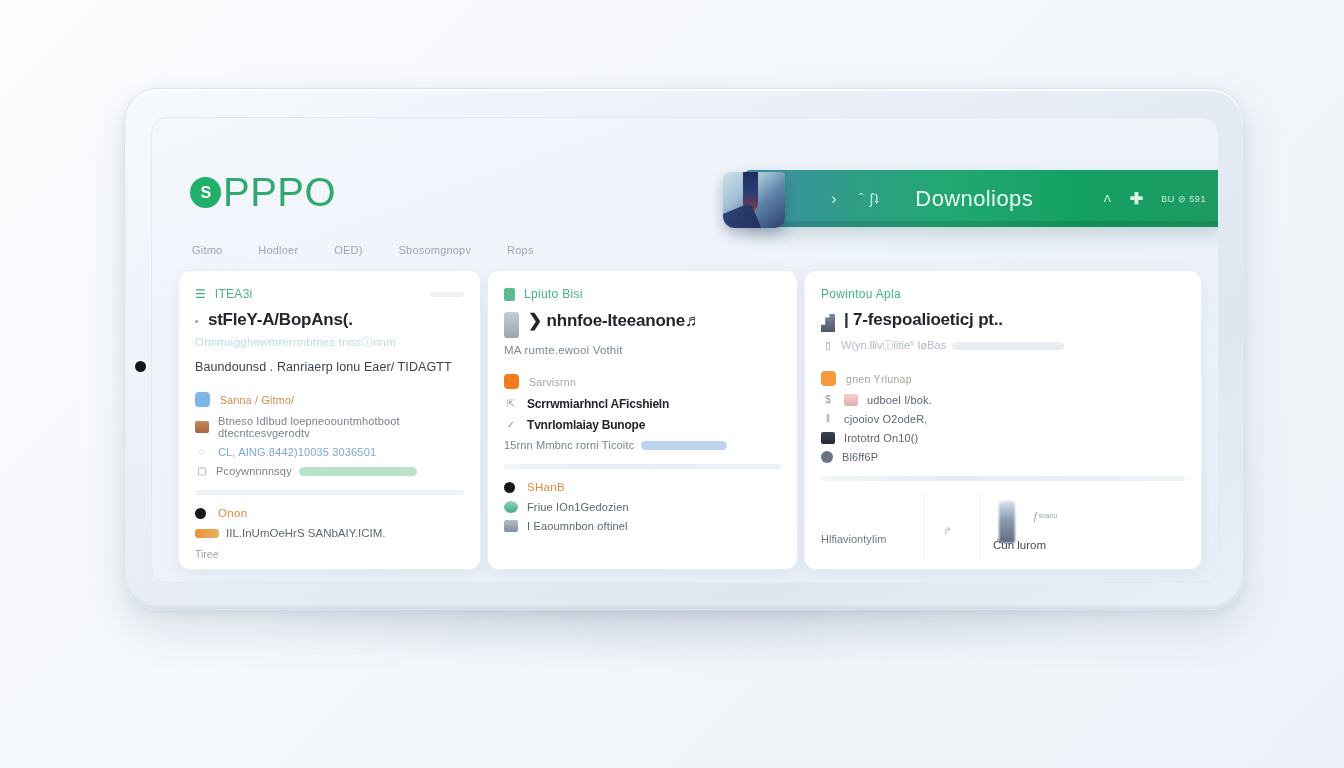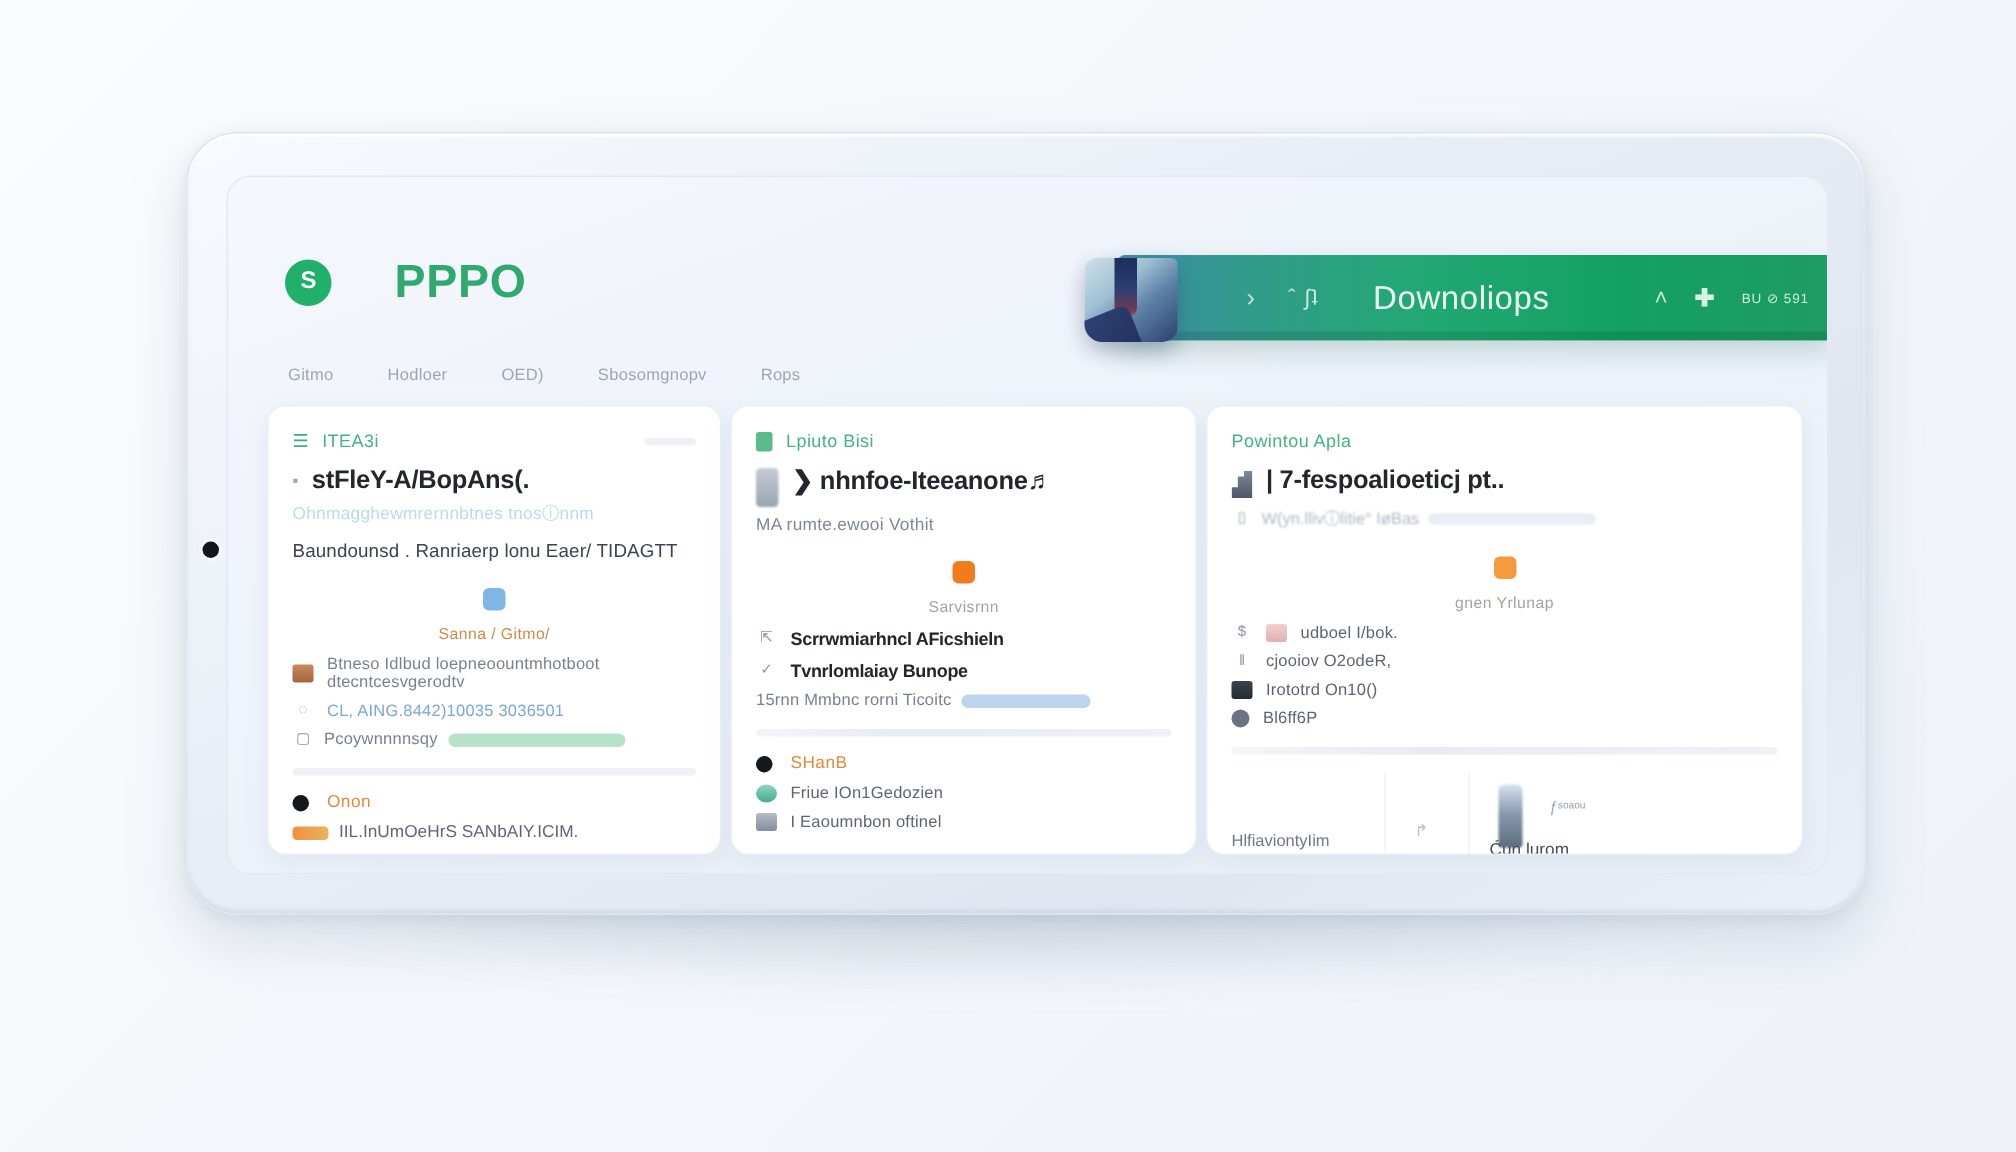--- a/index.html
+++ b/index.html
@@ -59,22 +59,22 @@
     display: flex; align-items: center; gap: 2px;
   }
   .brand-mark {
     width: 31px; height: 31px; border-radius: 50%;
     background: #21b06a;
     color: #fff; font-size: 16px; font-weight: bold;
     display: flex; align-items: center; justify-content: center;
     letter-spacing: -0.5px;
   }
   .brand-name {
-    font-size: 31px; letter-spacing: 0.5px;
-    color: #2fa96d; font-weight: 700; margin-left: 40px;
+    font-size: 40px; letter-spacing: 0.5px;
+    color: #2fa96d; font-weight: 400;
   }
 
   
   .nav {
     position: absolute; left: 40px; top: 126px;
     display: flex; gap: 36px;
   }
   .nav-item {
     font-size: 11px; color: #9aa6b8; letter-spacing: 0.2px;
     filter: blur(0.35px);
@@ -206,21 +206,21 @@
   .body-line {
     font-size: 12.5px; color: #3c4250; letter-spacing: 0.1px;
     filter: blur(0.5px); margin-top: 10px;
   }
   .sub-faded {
     font-size: 11px; color: #aeb8c7; filter: blur(0.6px); margin-top: 6px;
     display: flex; align-items: center; gap: 6px;
   }
   .faded-bar { height: 8px; border-radius: 4px; background: #e9eef5; }
 
-  .badge-row { display: flex; align-items: center; gap: 10px; margin-top: 18px; flex-direction: column; }
+  .badge-row { display: flex; align-items: center; gap: 10px; margin-top: 18px; }
   .badge { width: 15px; height: 15px; border-radius: 4px; }
   .badge-blue { background: #7fb6e8; }
   .badge-orange { background: #f07c1e; }
   .badge-orange-soft { background: #f59a3d; }
   .badge-label {
     font-size: 10.5px; color: #d08a4a; letter-spacing: 0.3px; filter: blur(0.5px);
   }
   .badge-label-gray { color: #a9a29c; }
 
   .list { margin-top: 8px; display: flex; flex-direction: column; gap: 7px; }

